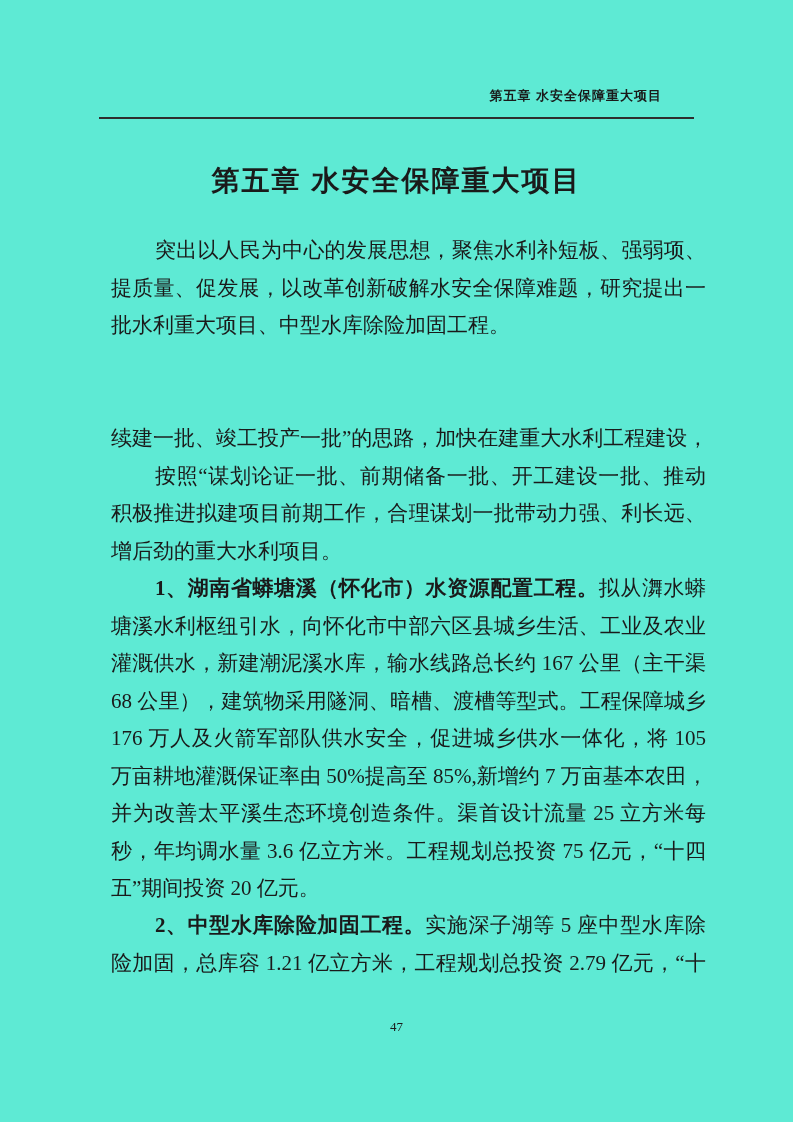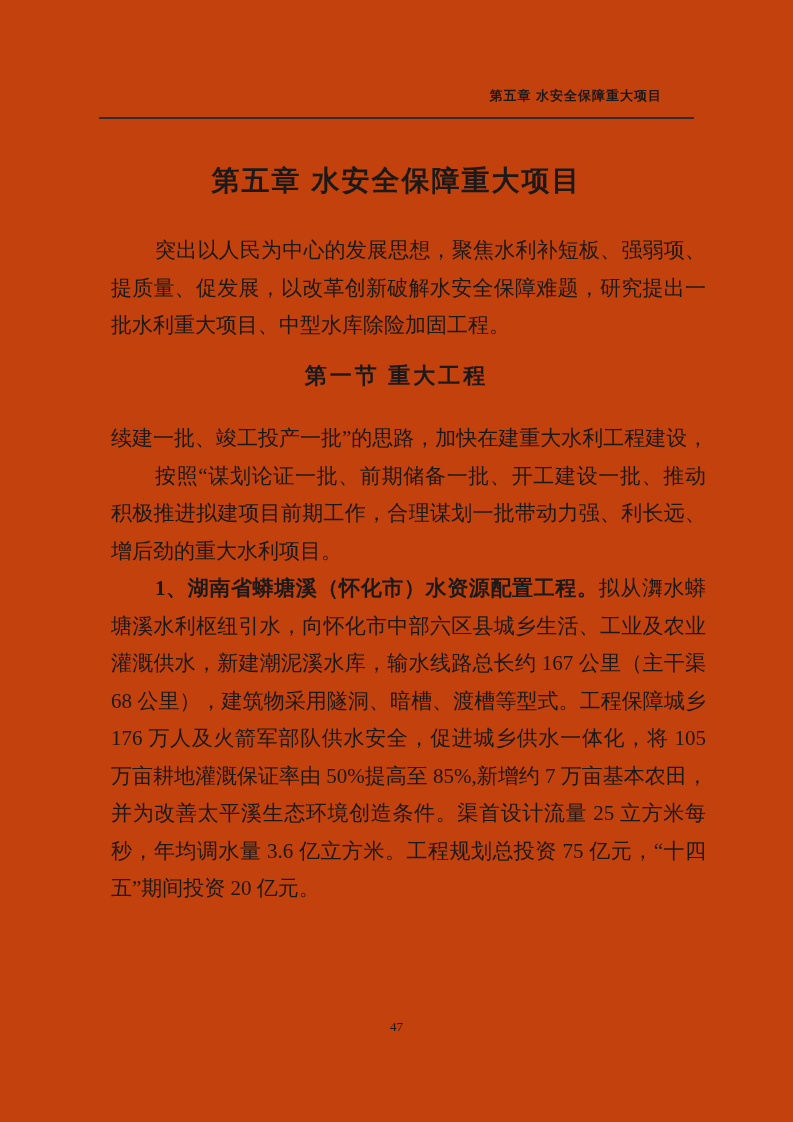--- a/index.html
+++ b/index.html
@@ -5,21 +5,21 @@
   html, body {
     margin: 0;
     padding: 0;
     background: #e8e8e8;
   }
   .page {
     position: relative;
     width: 793px;
     height: 1122px;
     margin: 0 auto;
-    background: #c2410c;
+    background: #5eead4;
     overflow: hidden;
     color: #1a1a1a;
     font-family: "Liberation Serif", "DejaVu Serif", serif;
   }
   .running-header {
     position: absolute;
     top: 88px;
     right: 131px;
     font-family: "Liberation Sans", "DejaVu Sans", sans-serif;
     font-weight: bold;
@@ -113,37 +113,40 @@
   <div class="header-rule"></div>
 
   <h1 class="chapter-title">第五章 水安全保障重大项目</h1>
 
   <div class="para para-intro">
       <div class="line indent"><span class="run">突出以人民为中心的发展思想，聚焦水利补短板、强弱项、</span></div>
       <div class="line"><span class="run">提质量、促发展，以改革创新破解水安全保障难题，研究提出一</span></div>
       <div class="line no-justify"><span class="run">批水利重大项目、中型水库除险加固工程。</span></div>
     </div>
 
-  <h2 class="section-heading">第一节 重大工程</h2>
 
   <div class="para para-approach">
       <div class="line"><span class="run">续建一批、竣工投产一批”的思路，加快在建重大水利工程建设，</span></div>
       <div class="line indent"><span class="run">按照“谋划论证一批、前期储备一批、开工建设一批、推动</span></div>
       <div class="line"><span class="run">积极推进拟建项目前期工作，合理谋划一批带动力强、利长远、</span></div>
       <div class="line no-justify"><span class="run">增后劲的重大水利项目。</span></div>
     </div>
 
   <div class="para para-item1">
       <div class="line indent"><span class="run run-bold">1、湖南省蟒塘溪（怀化市）水资源配置工程。</span><span class="run">拟从㵲水蟒</span></div>
       <div class="line"><span class="run">塘溪水利枢纽引水，向怀化市中部六区县城乡生活、工业及农业</span></div>
       <div class="line"><span class="run">灌溉供水，新建潮泥溪水库，输水线路总长约 167 公里（主干渠</span></div>
       <div class="line"><span class="run">68 公里），建筑物采用隧洞、暗槽、渡槽等型式。工程保障城乡</span></div>
       <div class="line"><span class="run">176 万人及火箭军部队供水安全，促进城乡供水一体化，将 105</span></div>
       <div class="line"><span class="run">万亩耕地灌溉保证率由 50%提高至 85%,新增约 7 万亩基本农田，</span></div>
       <div class="line"><span class="run">并为改善太平溪生态环境创造条件。渠首设计流量 25 立方米每</span></div>
       <div class="line"><span class="run">秒，年均调水量 3.6 亿立方米。工程规划总投资 75 亿元，“十四</span></div>
       <div class="line no-justify"><span class="run">五”期间投资 20 亿元。</span></div>
     </div>
 
+  <div class="para para-item2">
+      <div class="line indent"><span class="run run-bold">2、中型水库除险加固工程。</span><span class="run">实施深子湖等 5 座中型水库除</span></div>
+      <div class="line"><span class="run">险加固，总库容 1.21 亿立方米，工程规划总投资 2.79 亿元，“十</span></div>
+    </div>
 
   <div class="page-number">47</div>
 
 </div>
 
 </body></html>

